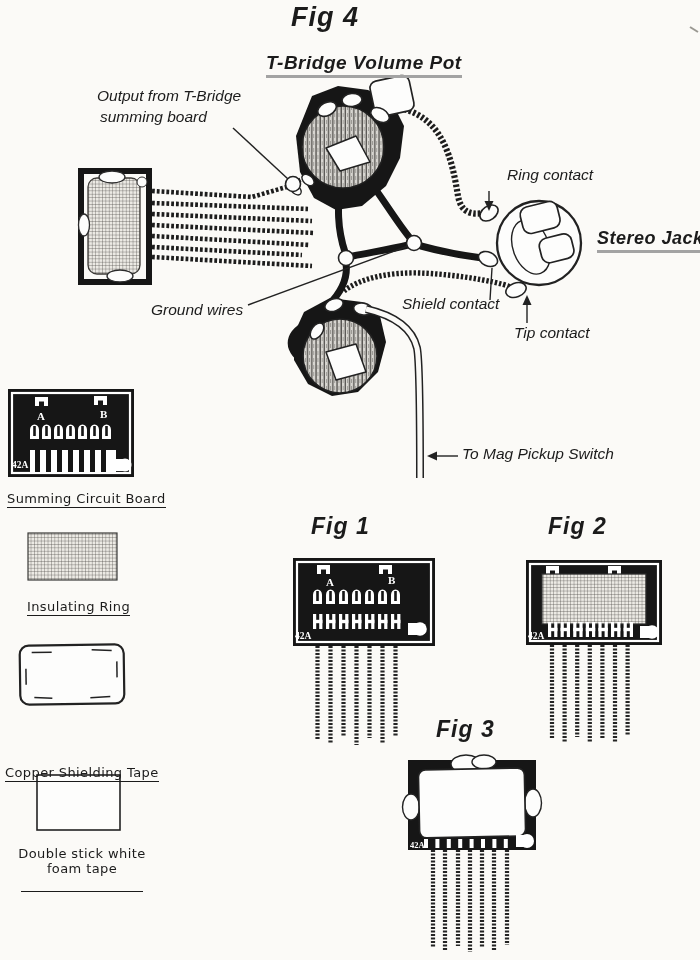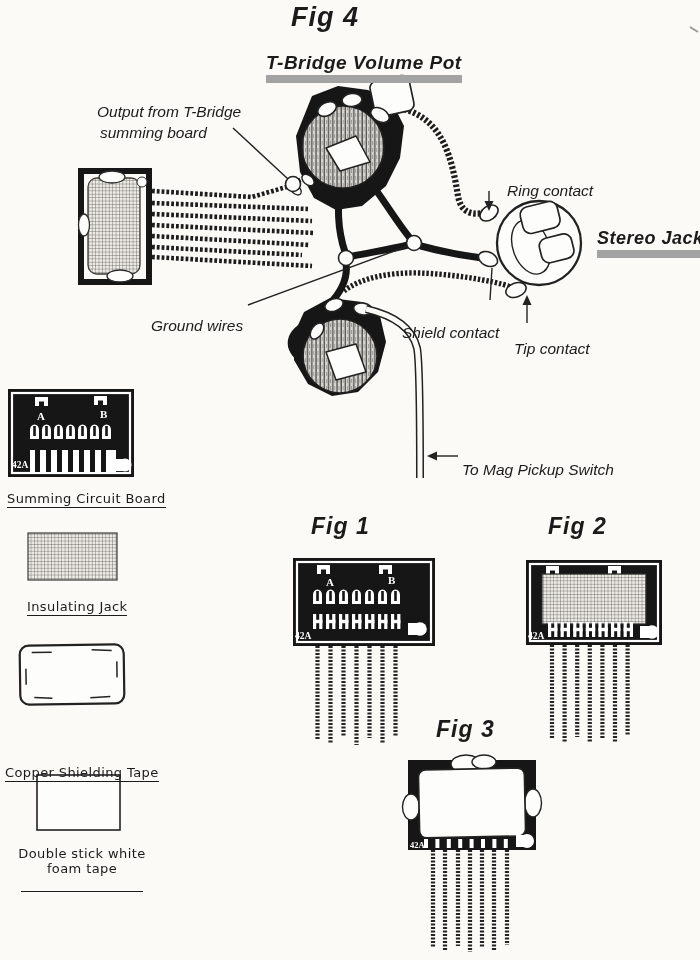--- a/index.html
+++ b/index.html
@@ -4,25 +4,25 @@
 <style>
   html,body{margin:0;padding:0;}
   body{background:#888;}
   #page{
     position:relative;width:700px;height:960px;margin:0 auto;
     background:#fbfaf7;overflow:hidden;
     font-family:"Liberation Sans",sans-serif;color:#1b1b1b;
   }
   .lbl{position:absolute;white-space:nowrap;color:#1b1b1b;}
   .hand{font-family:"DejaVu Sans",sans-serif;font-size:13px;letter-spacing:.4px;}
-  .ital{font-style:italic;font-size:15.5px;margin-top:16px;}
+  .ital{font-style:italic;font-size:15.5px;}
   .figtitle{font-style:italic;font-weight:bold;font-size:23px;letter-spacing:1px;}
   .bigtitle{font-style:italic;font-weight:bold;font-size:27px;letter-spacing:1px;text-align:center;}
   .sub{font-style:italic;font-weight:bold;font-size:19px;letter-spacing:.5px;
-       border-bottom:8px solid #a3a3a3;padding-bottom:1px;}
+       border-bottom:3px solid #a3a3a3;padding-bottom:1px;}
   .ul{border-bottom:1.6px solid #1b1b1b;padding-bottom:1px;}
   svg{position:absolute;left:0;top:0;}
   svg text{font-family:"Liberation Serif",serif;font-weight:bold;fill:#fff;}
 </style>
 </head>
 <body>
 
 <div id="page">
 
 <svg width="700" height="960" viewBox="0 0 700 960">
@@ -290,30 +290,30 @@
 
 <div class="lbl ital" style="left:97px;top:87px;">Output from T-Bridge</div>
 <div class="lbl ital" style="left:100px;top:108px;">summing board</div>
 
 <div class="lbl ital" style="left:507px;top:166px;">Ring contact</div>
 
 <div class="lbl sub" style="left:597px;top:228px;font-size:18px;">Stereo Jack</div>
 
 <div class="lbl ital" style="left:151px;top:301px;">Ground wires</div>
 
-<div class="lbl ital" style="left:402px;top:308px;">Shield contact</div>
+<div class="lbl ital" style="left:402px;top:295px;">Shield contact</div>
 
 <div class="lbl ital" style="left:514px;top:324px;">Tip contact</div>
 
 
 <div class="lbl hand ul" style="left:7px;top:491px;">Summing Circuit Board</div>
 
 <div class="lbl ital" style="left:462px;top:445px;">To Mag Pickup Switch</div>
 
-<div class="lbl hand ul" style="left:27px;top:599px;">Insulating Jack</div>
+<div class="lbl hand ul" style="left:27px;top:599px;">Insulating Ring</div>
 
 <div class="lbl hand ul" style="left:5px;top:765px;">Copper Shielding Tape</div>
 
 <div class="lbl hand" style="left:12px;top:846px;width:140px;text-align:center;white-space:normal;">
   <div>Double stick white</div>
   <div><span class="ul" style="padding:0 26px 15px;">foam tape</span></div>
 </div>
 
 <div class="lbl figtitle" style="left:311px;top:513px;">Fig 1</div>
 <div class="lbl figtitle" style="left:548px;top:513px;">Fig 2</div>

